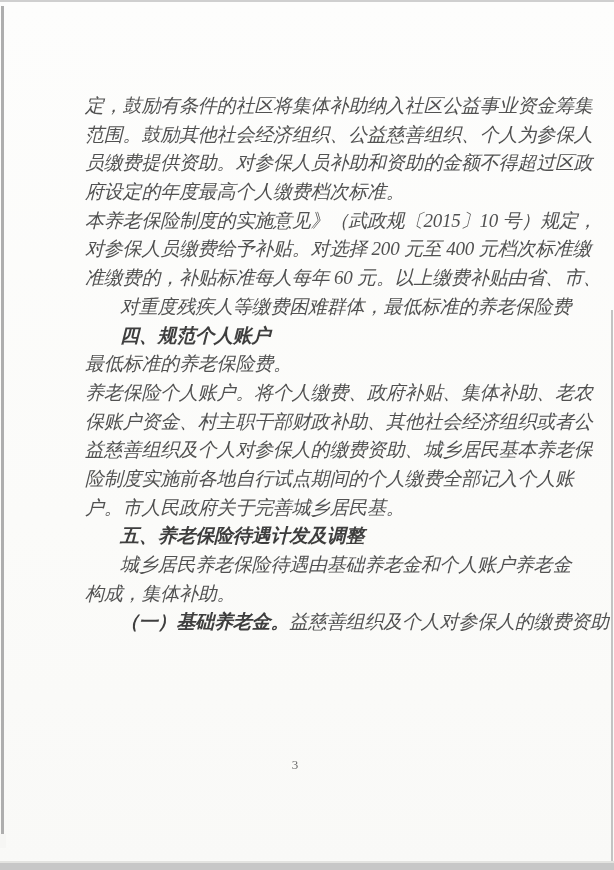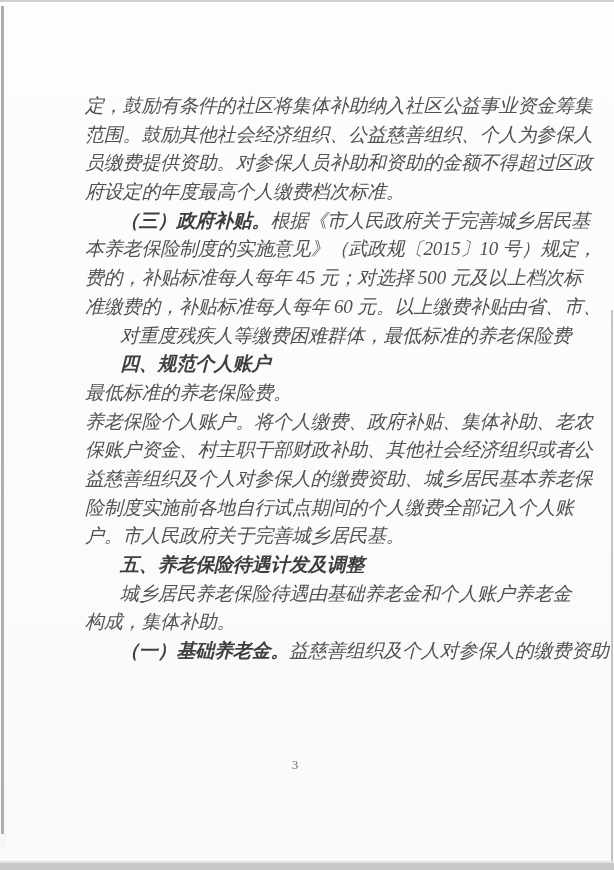--- a/index.html
+++ b/index.html
@@ -62,23 +62,22 @@
   <div class="edge left-notch"></div>
   <div class="edge right"></div>
   <div class="edge bottom-inner"></div>
   <div class="edge bottom"></div>
 
   <div class="content">
       <div class="line"><span class="seg">定，鼓励有条件的社区将集体补助纳入社区公益事业资金筹集</span></div>
       <div class="line"><span class="seg">范围。鼓励其他社会经济组织、公益慈善组织、个人为参保人</span></div>
       <div class="line"><span class="seg">员缴费提供资助。对参保人员补助和资助的金额不得超过区政</span></div>
       <div class="line"><span class="seg">府设定的年度最高个人缴费档次标准。</span></div>
-      <div class="line indent"><span class="seg bold">（三）政府补贴。</span><span class="seg">根据《市人民政府关于完善城乡居民基</span></div>
       <div class="line"><span class="seg">本养老保险制度的实施意见》（武政规〔2015〕10 号）规定，</span></div>
-      <div class="line"><span class="seg">费的，补贴标准每人每年 45 元；对选择 500 元及以上档次标</span></div>
+      <div class="line"><span class="seg">对参保人员缴费给予补贴。对选择 200 元至 400 元档次标准缴</span></div>
       <div class="line"><span class="seg">准缴费的，补贴标准每人每年 60 元。以上缴费补贴由省、市、</span></div>
       <div class="line indent"><span class="seg">对重度残疾人等缴费困难群体，最低标准的养老保险费</span></div>
       <div class="line indent"><span class="seg bold">四、规范个人账户</span></div>
       <div class="line"><span class="seg">最低标准的养老保险费。</span></div>
       <div class="line"><span class="seg">养老保险个人账户。将个人缴费、政府补贴、集体补助、老农</span></div>
       <div class="line"><span class="seg">保账户资金、村主职干部财政补助、其他社会经济组织或者公</span></div>
       <div class="line"><span class="seg">益慈善组织及个人对参保人的缴费资助、城乡居民基本养老保</span></div>
       <div class="line"><span class="seg">险制度实施前各地自行试点期间的个人缴费全部记入个人账</span></div>
       <div class="line"><span class="seg">户。市人民政府关于完善城乡居民基。</span></div>
       <div class="line indent"><span class="seg bold">五、养老保险待遇计发及调整</span></div>

